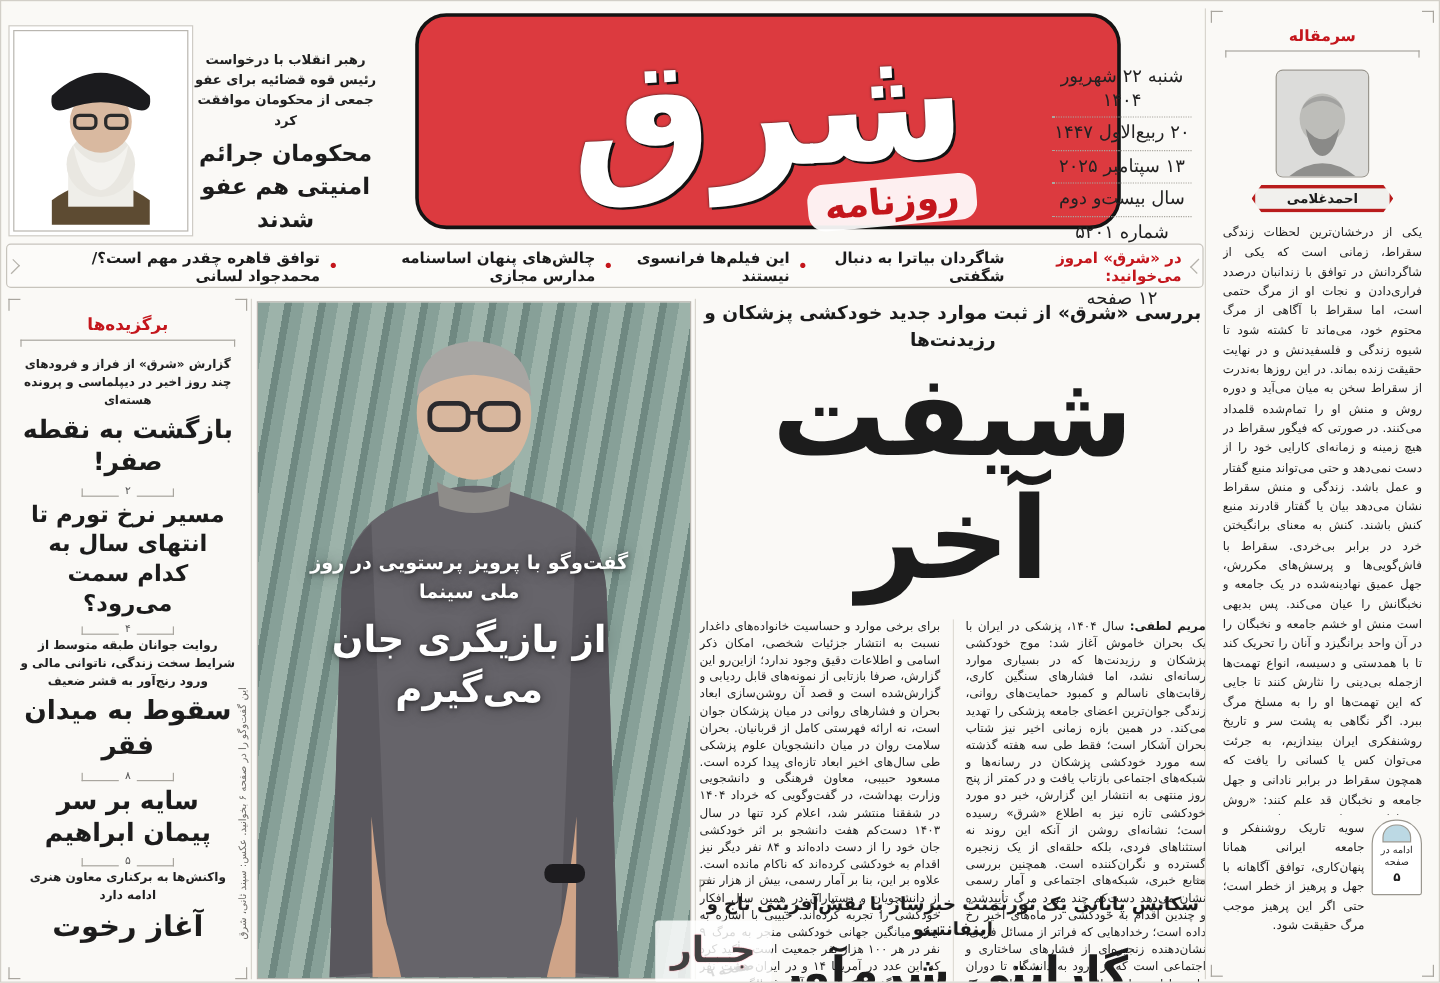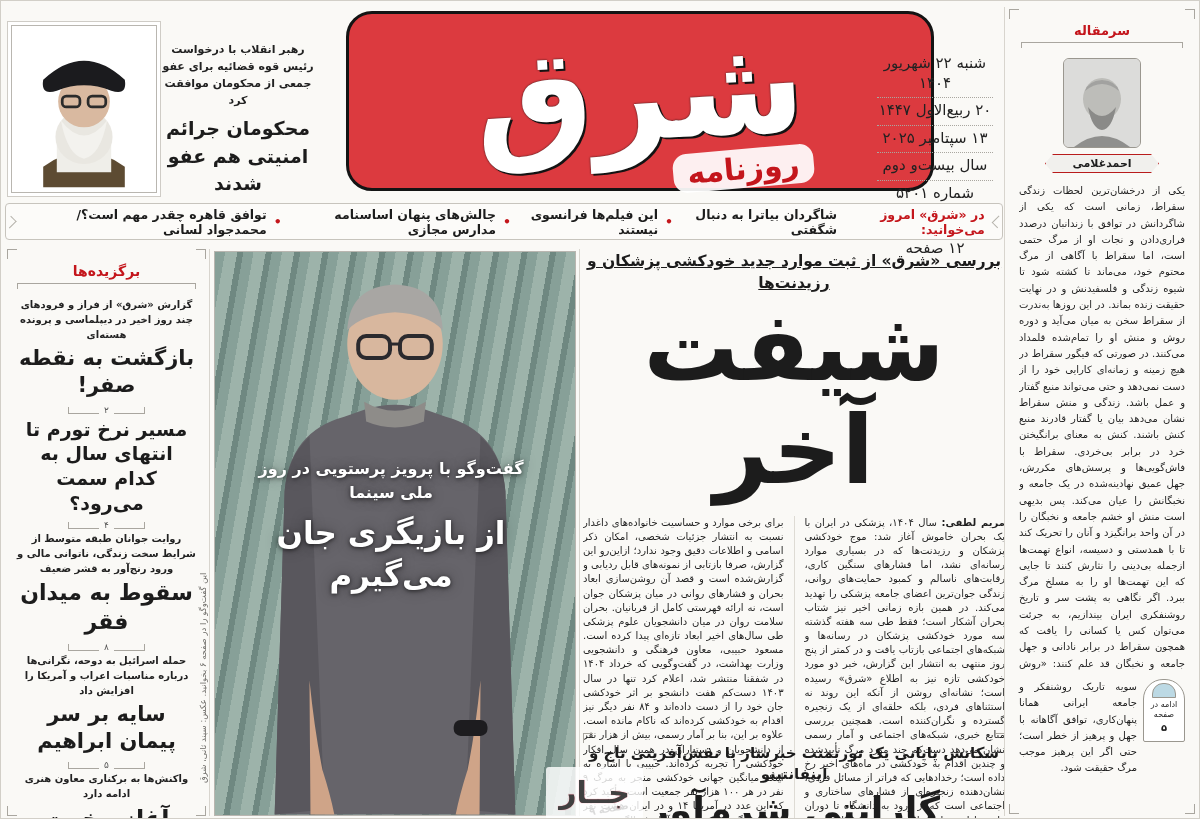--- a/index.html
+++ b/index.html
@@ -63,42 +63,42 @@
     background:repeating-linear-gradient(100deg,#87a098 0 10px,#9db3aa 10px 22px,#6f8881 22px 28px);}
   .photo svg{position:absolute;left:0;top:0;width:100%;height:100%;}
   .photo-cap{position:absolute;right:34px;top:205px;width:300px;text-align:center;color:#fff;
     text-shadow:0 1px 4px rgba(0,0,0,.65),0 0 14px rgba(0,0,0,.35);}
   .photo-kicker{font-size:16px;font-weight:bold;line-height:1.5;}
   .photo-head{font-size:31px;font-weight:bold;line-height:1.35;margin-top:8px;}
   .photo-credit{left:197px;top:538px;height:278px;font-size:8.5px;color:#6c6a66;
     writing-mode:vertical-rl;transform:rotate(180deg);text-align:center;}
   
   .lead{left:582px;top:250px;width:422px;height:478px;}
-  .lead-kicker{font-size:15.5px;font-weight:bold;text-align:center;line-height:1.4;text-decoration:underline;}
+  .lead-kicker{font-size:15.5px;font-weight:bold;text-align:center;line-height:1.4;}
   .lead-head{font-size:95px;font-weight:bold;text-align:center;line-height:1.08;margin-top:2px;
     letter-spacing:-1px;}
   .article-cols{display:flex;gap:0;margin-top:14px;height:318px;overflow:hidden;}
   .acol{flex:1;font-size:10px;line-height:1.42;text-align:justify;color:#1f1f1f;padding:0 0 0 10px;}
   .acol+.acol{border-right:1px solid #dedbd4;padding-right:10px;padding-left:0;}
   .byline{font-weight:bold;}
   
   .bottom{left:582px;top:732px;width:422px;height:83px;padding-top:10px;}
   .bottom-kicker{font-size:15px;font-weight:bold;text-align:center;line-height:1.4;}
   .bottom-head{font-size:37px;font-weight:bold;text-align:center;line-height:1.2;margin-top:4px;}
   .bottom-page{position:absolute;left:6px;bottom:2px;font-size:10px;font-weight:bold;transform:rotate(-10deg);color:#333;}
   
   .ed{left:1008px;top:8px;width:186px;height:805px;padding:14px 10px 8px;}
   .ed-label{color:#c4161c;font-size:13px;font-weight:bold;text-align:center;letter-spacing:3px;}
   .ed-rule{display:flex;margin:4px 2px 8px;}
   .ed-rule i{flex:1;border-top:1px solid #a9a69f;height:5px;border-left:1px solid #a9a69f;border-right:1px solid #a9a69f;}
   .ed-head{font-size:17.5px;font-weight:bold;text-align:center;line-height:1.4;}
   .ed-photo{width:76px;height:88px;margin:10px auto 0;border:1px solid #9a978f;border-radius:6px;
     background:#e6e5e3;overflow:hidden;}
   .ed-photo svg{width:100%;height:100%;display:block;}
-  .ed-name{width:112px;margin:6px auto 10px;border:1px solid #b91c1c;background:#f1f0ed;
+  .ed-name{width:112px;margin:6px auto 10px;border:3px solid #b91c1c;background:#f1f0ed;
     font-size:11px;font-weight:bold;text-align:center;padding:2px 0;
     clip-path:polygon(0 50%,7% 0,93% 0,100% 50%,93% 100%,7% 100%);}
   .ed-body{font-size:10px;line-height:1.63;text-align:justify;color:#1f1f1f;max-height:492px;overflow:hidden;}
   .ed-end{display:flex;gap:6px;margin-top:4px;align-items:flex-start;}
   .cont-box{width:40px;height:58px;border:1px solid #9a978f;border-radius:20px 20px 2px 2px;
     flex:0 0 auto;text-align:center;font-size:8px;line-height:1.3;padding-top:3px;background:#fff;}
   .cont-box .arch{width:22px;height:13px;margin:0 auto 2px;background:#bcd9e4;border-radius:11px 11px 0 0;border:1px solid #9a978f;}
   .cont-page{font-size:10px;font-weight:bold;}
   .ed-end p{margin:0;font-size:10px;line-height:1.63;text-align:justify;}
   
@@ -198,21 +198,20 @@
       <div class="hl-kicker">روایت جوانان طبقه متوسط از شرایط سخت زندگی، ناتوانی مالی و ورود رنج‌آور به قشر ضعیف</div>
       <div class="hl-head s23">سقوط به میدان فقر</div>
       <div class="orn">
           <span class="ol"></span>
           <span class="on">۸</span>
           <span class="or"></span>
         </div>
     </div>
 
     <div class="hl-item">
-      <div class="hl-kicker">حمله اسرائیل به دوحه، نگرانی‌ها درباره مناسبات اعراب و آمریکا را افزایش داد</div>
       <div class="hl-head s22">سایه بر سر پیمان ابراهیم</div>
       <div class="orn">
           <span class="ol"></span>
           <span class="on">۵</span>
           <span class="or"></span>
         </div>
     </div>
 
     <div class="hl-item">
       <div class="hl-kicker">واکنش‌ها به برکناری معاون هنری ادامه دارد</div>

